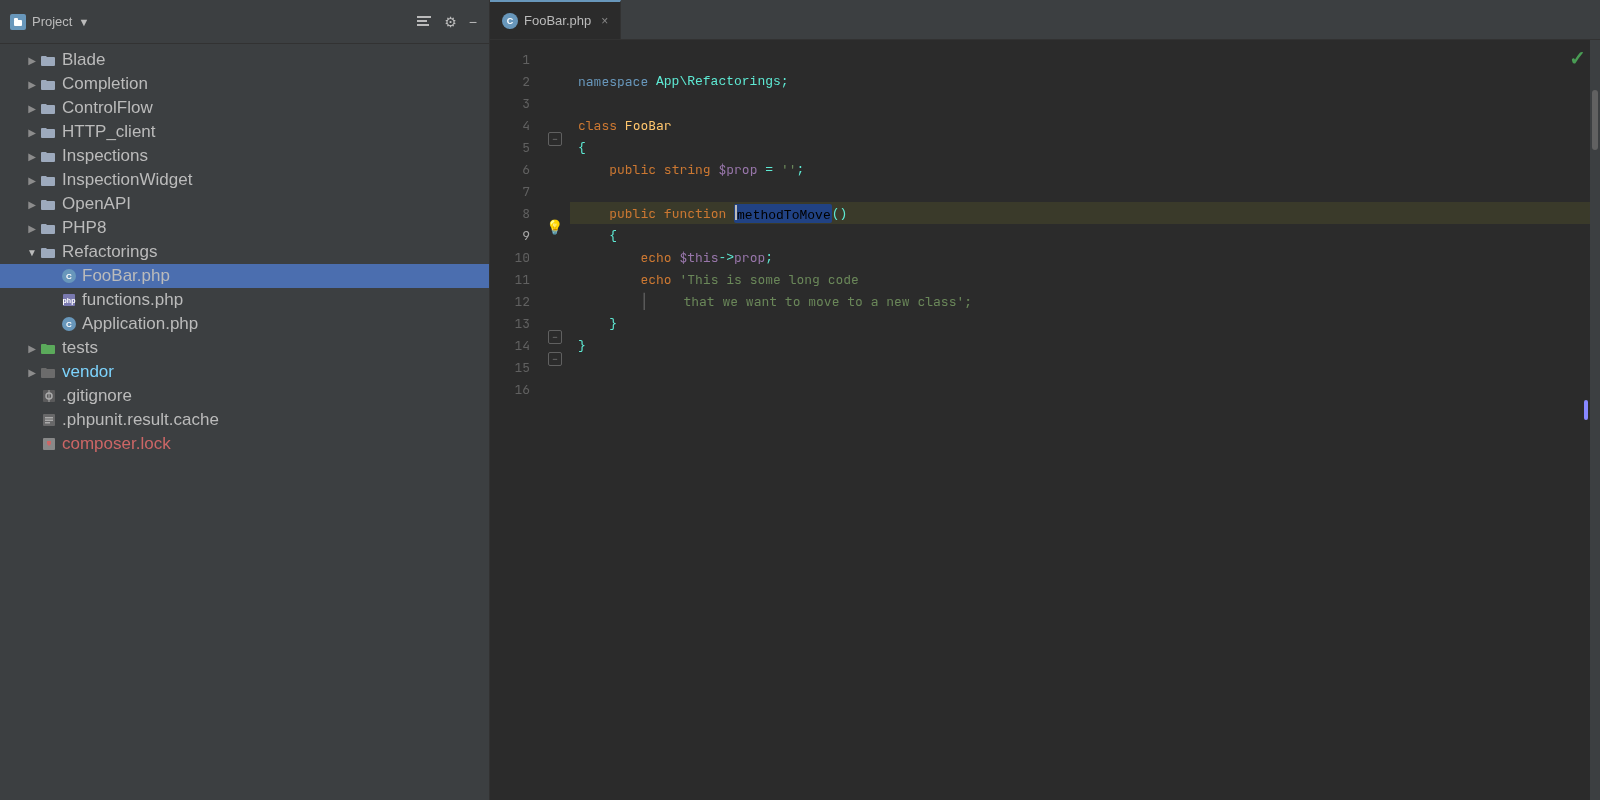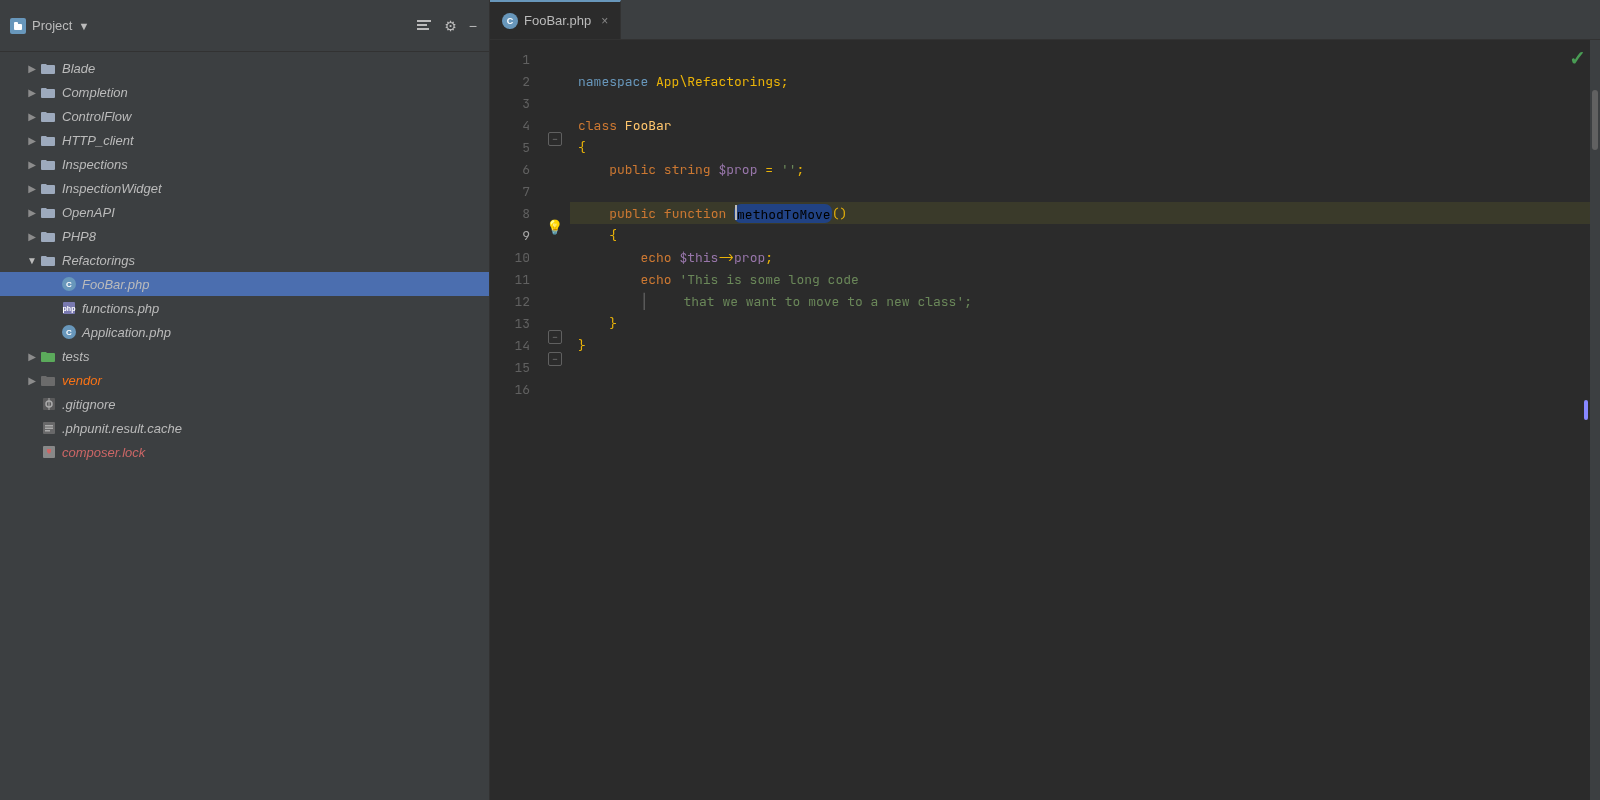--- a/index.html
+++ b/index.html
@@ -22,21 +22,21 @@
       border-right: 1px solid #323232;
       flex-shrink: 0;
     }
 
     .sidebar-header {
       display: flex;
       align-items: center;
       padding: 6px 10px;
       background: #3c3f41;
       border-bottom: 1px solid #323232;
-      height: 52px;
+      height: 44px;
     }
 
     .sidebar-title {
       color: #bbbbbb;
       font-size: 13px;
       font-weight: 400;
       flex: 1;
       display: flex;
       align-items: center;
       gap: 6px;
@@ -118,26 +118,25 @@
       height: 16px;
       flex-shrink: 0;
       margin-right: 4px;
       display: inline-flex;
       align-items: center;
       justify-content: center;
     }
 
     .item-label {
       color: #bbbbbb;
-      font-size: 13px;
-      font-style: italic;
+      font-size: 17px;
     }
 
     .item-label.gray {
-      color: #f97316;
+      color: #7dd3fc;
     }
 
     .item-label.red {
       color: #cc6666;
     }
     .indent-1 { padding-left: 24px; }
     .indent-2 { padding-left: 44px; }
 
     
     .editor-area {
@@ -292,26 +291,26 @@
       position: relative;
       top: 1px;
     }
 
     
     .php-tag { color: #cc7832; }
     .php-keyword { color: #cc7832; }
     .php-type { color: #cc7832; }
     .php-string { color: #6a8759; }
     .php-variable { color: #9876aa; }
-    .php-normal { color: #eab308; }
+    .php-normal { color: #5eead4; font-family: Liberation Mono, monospace; }
     .php-namespace { color: #6897bb; }
     .php-class { color: #ffc66d; }
     .php-echo { color: #cc7832; }
     .php-propname { color: #9876aa; }
-    .php-selected { background: #214283; border-radius: 7px; padding: 0 1px; }
+    .php-selected { background: #214283; border-radius: 2px; padding: 0 1px; font-family: Liberation Mono, monospace; }
 
     .right-scrollbar {
       width: 10px;
       background: #3c3f41;
       position: relative;
       flex-shrink: 0;
     }
 
     .scrollbar-thumb {
       position: absolute;

